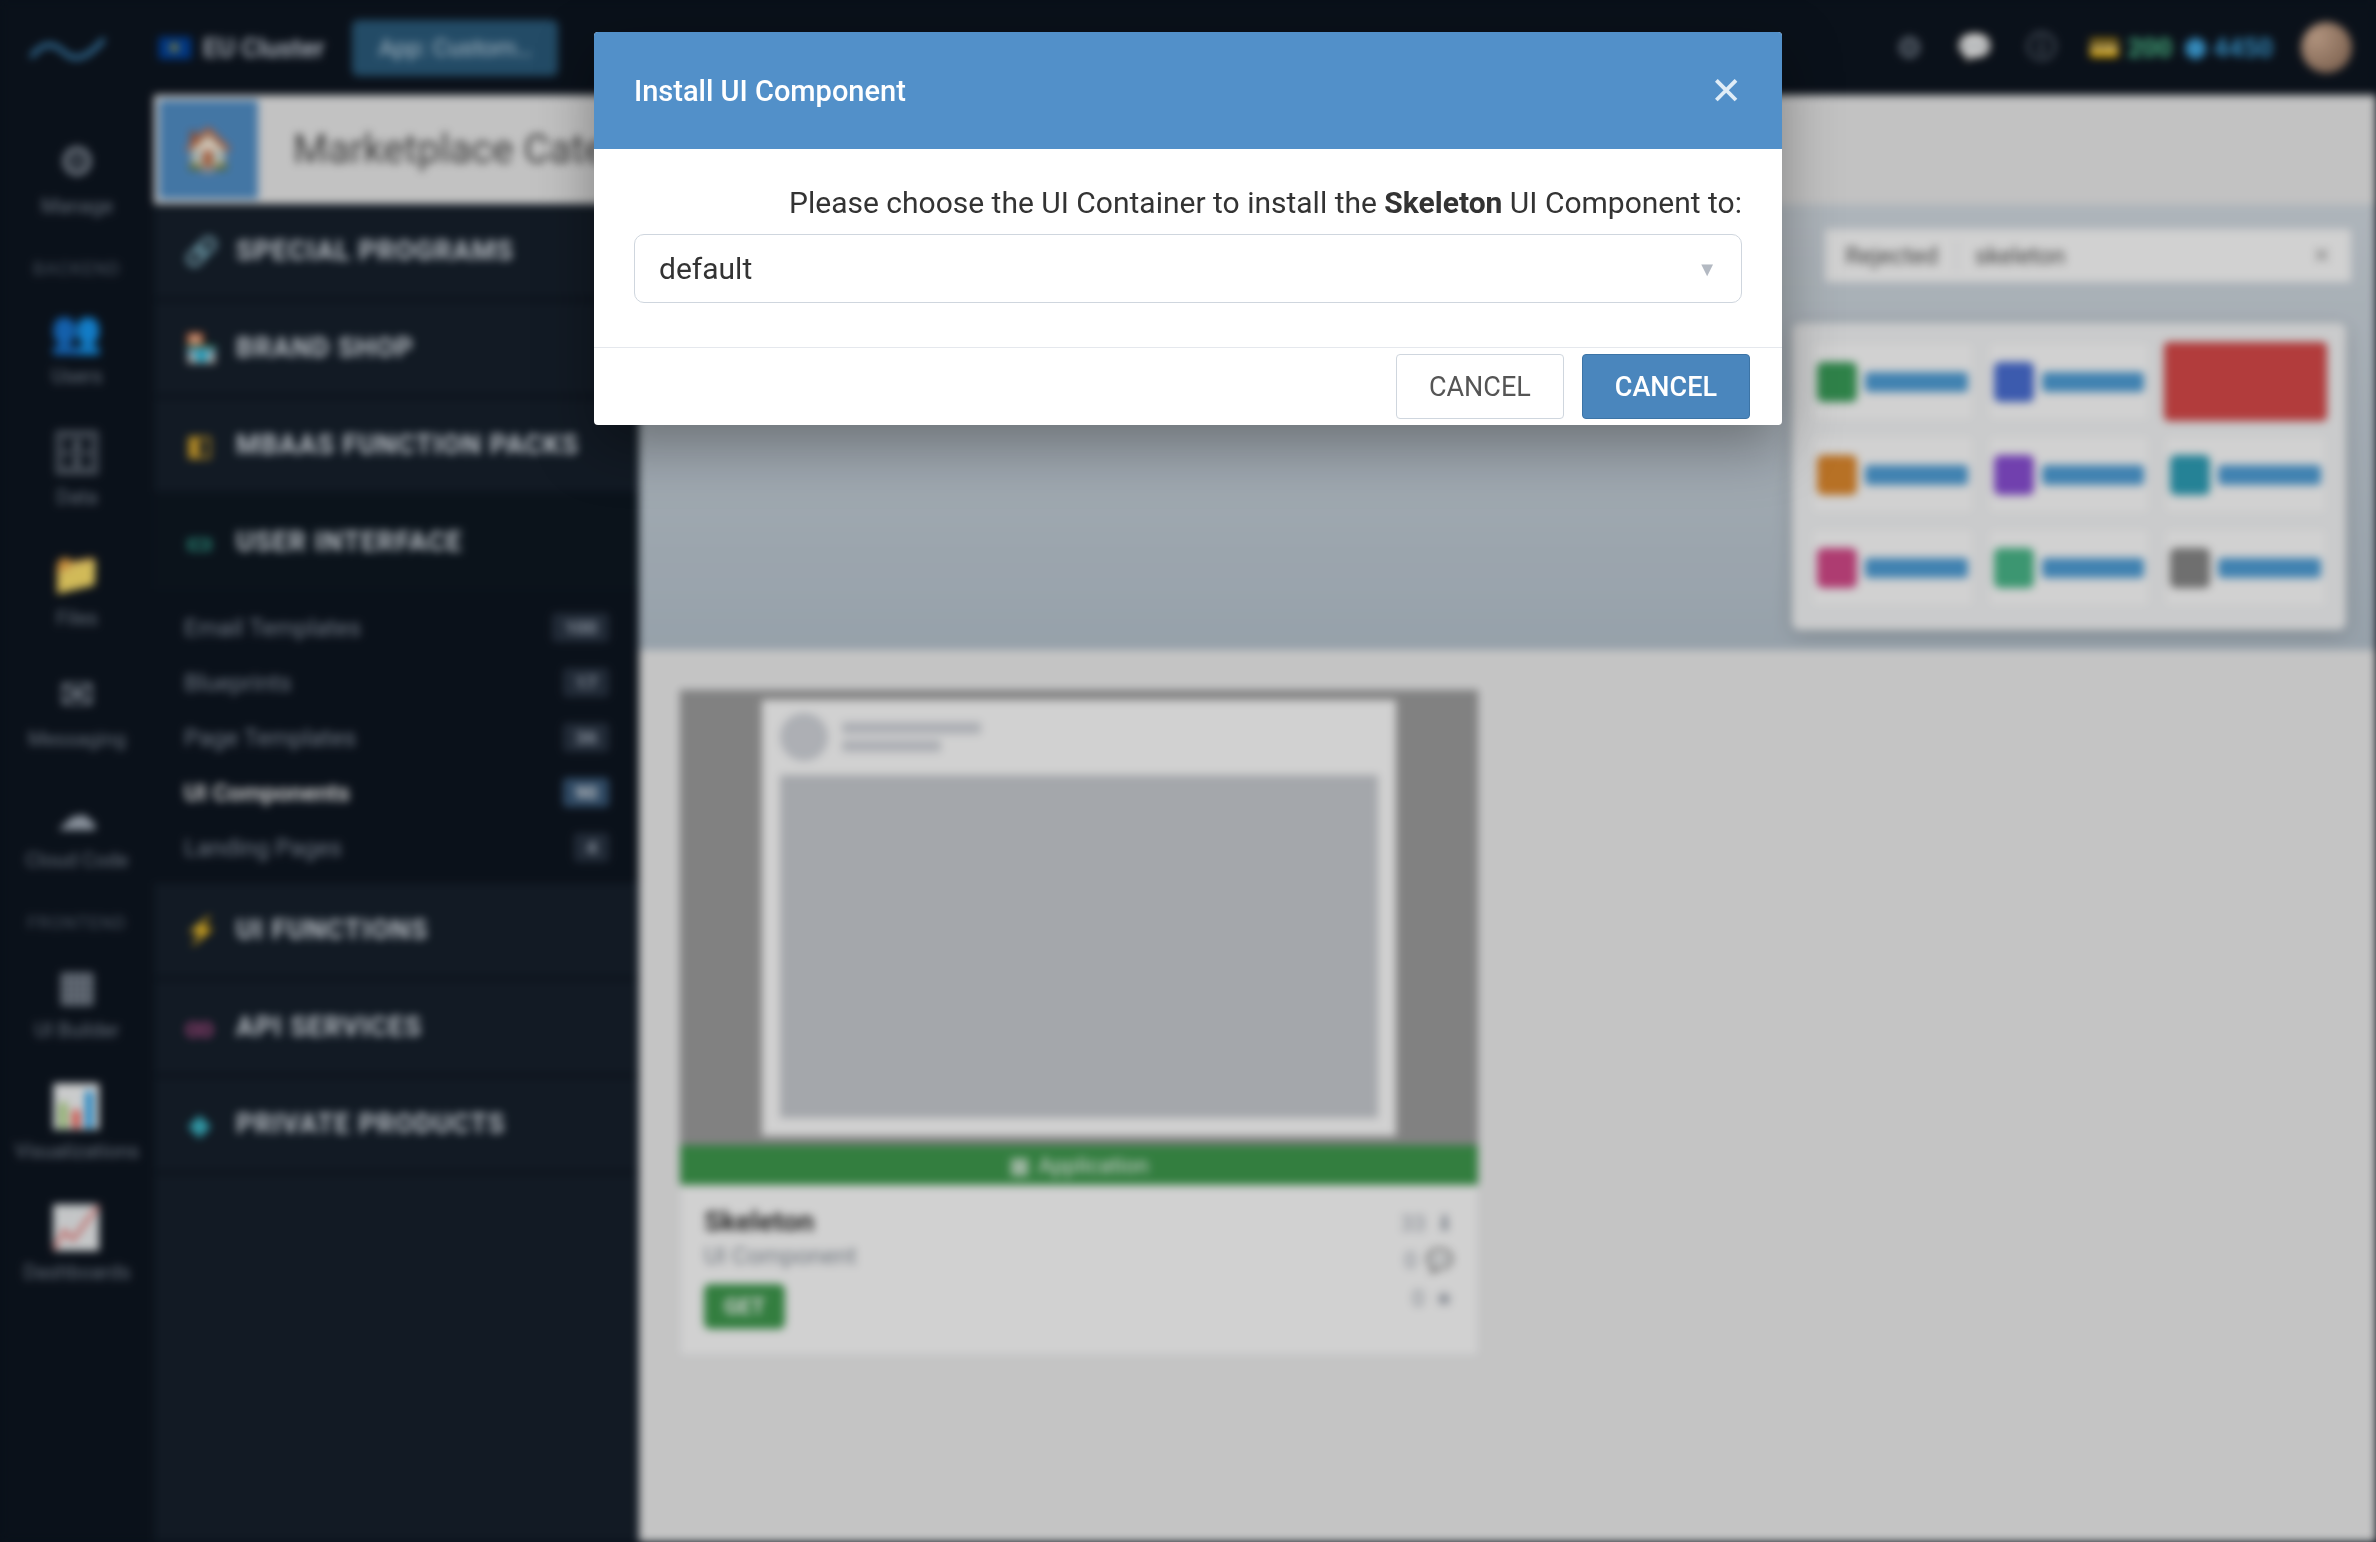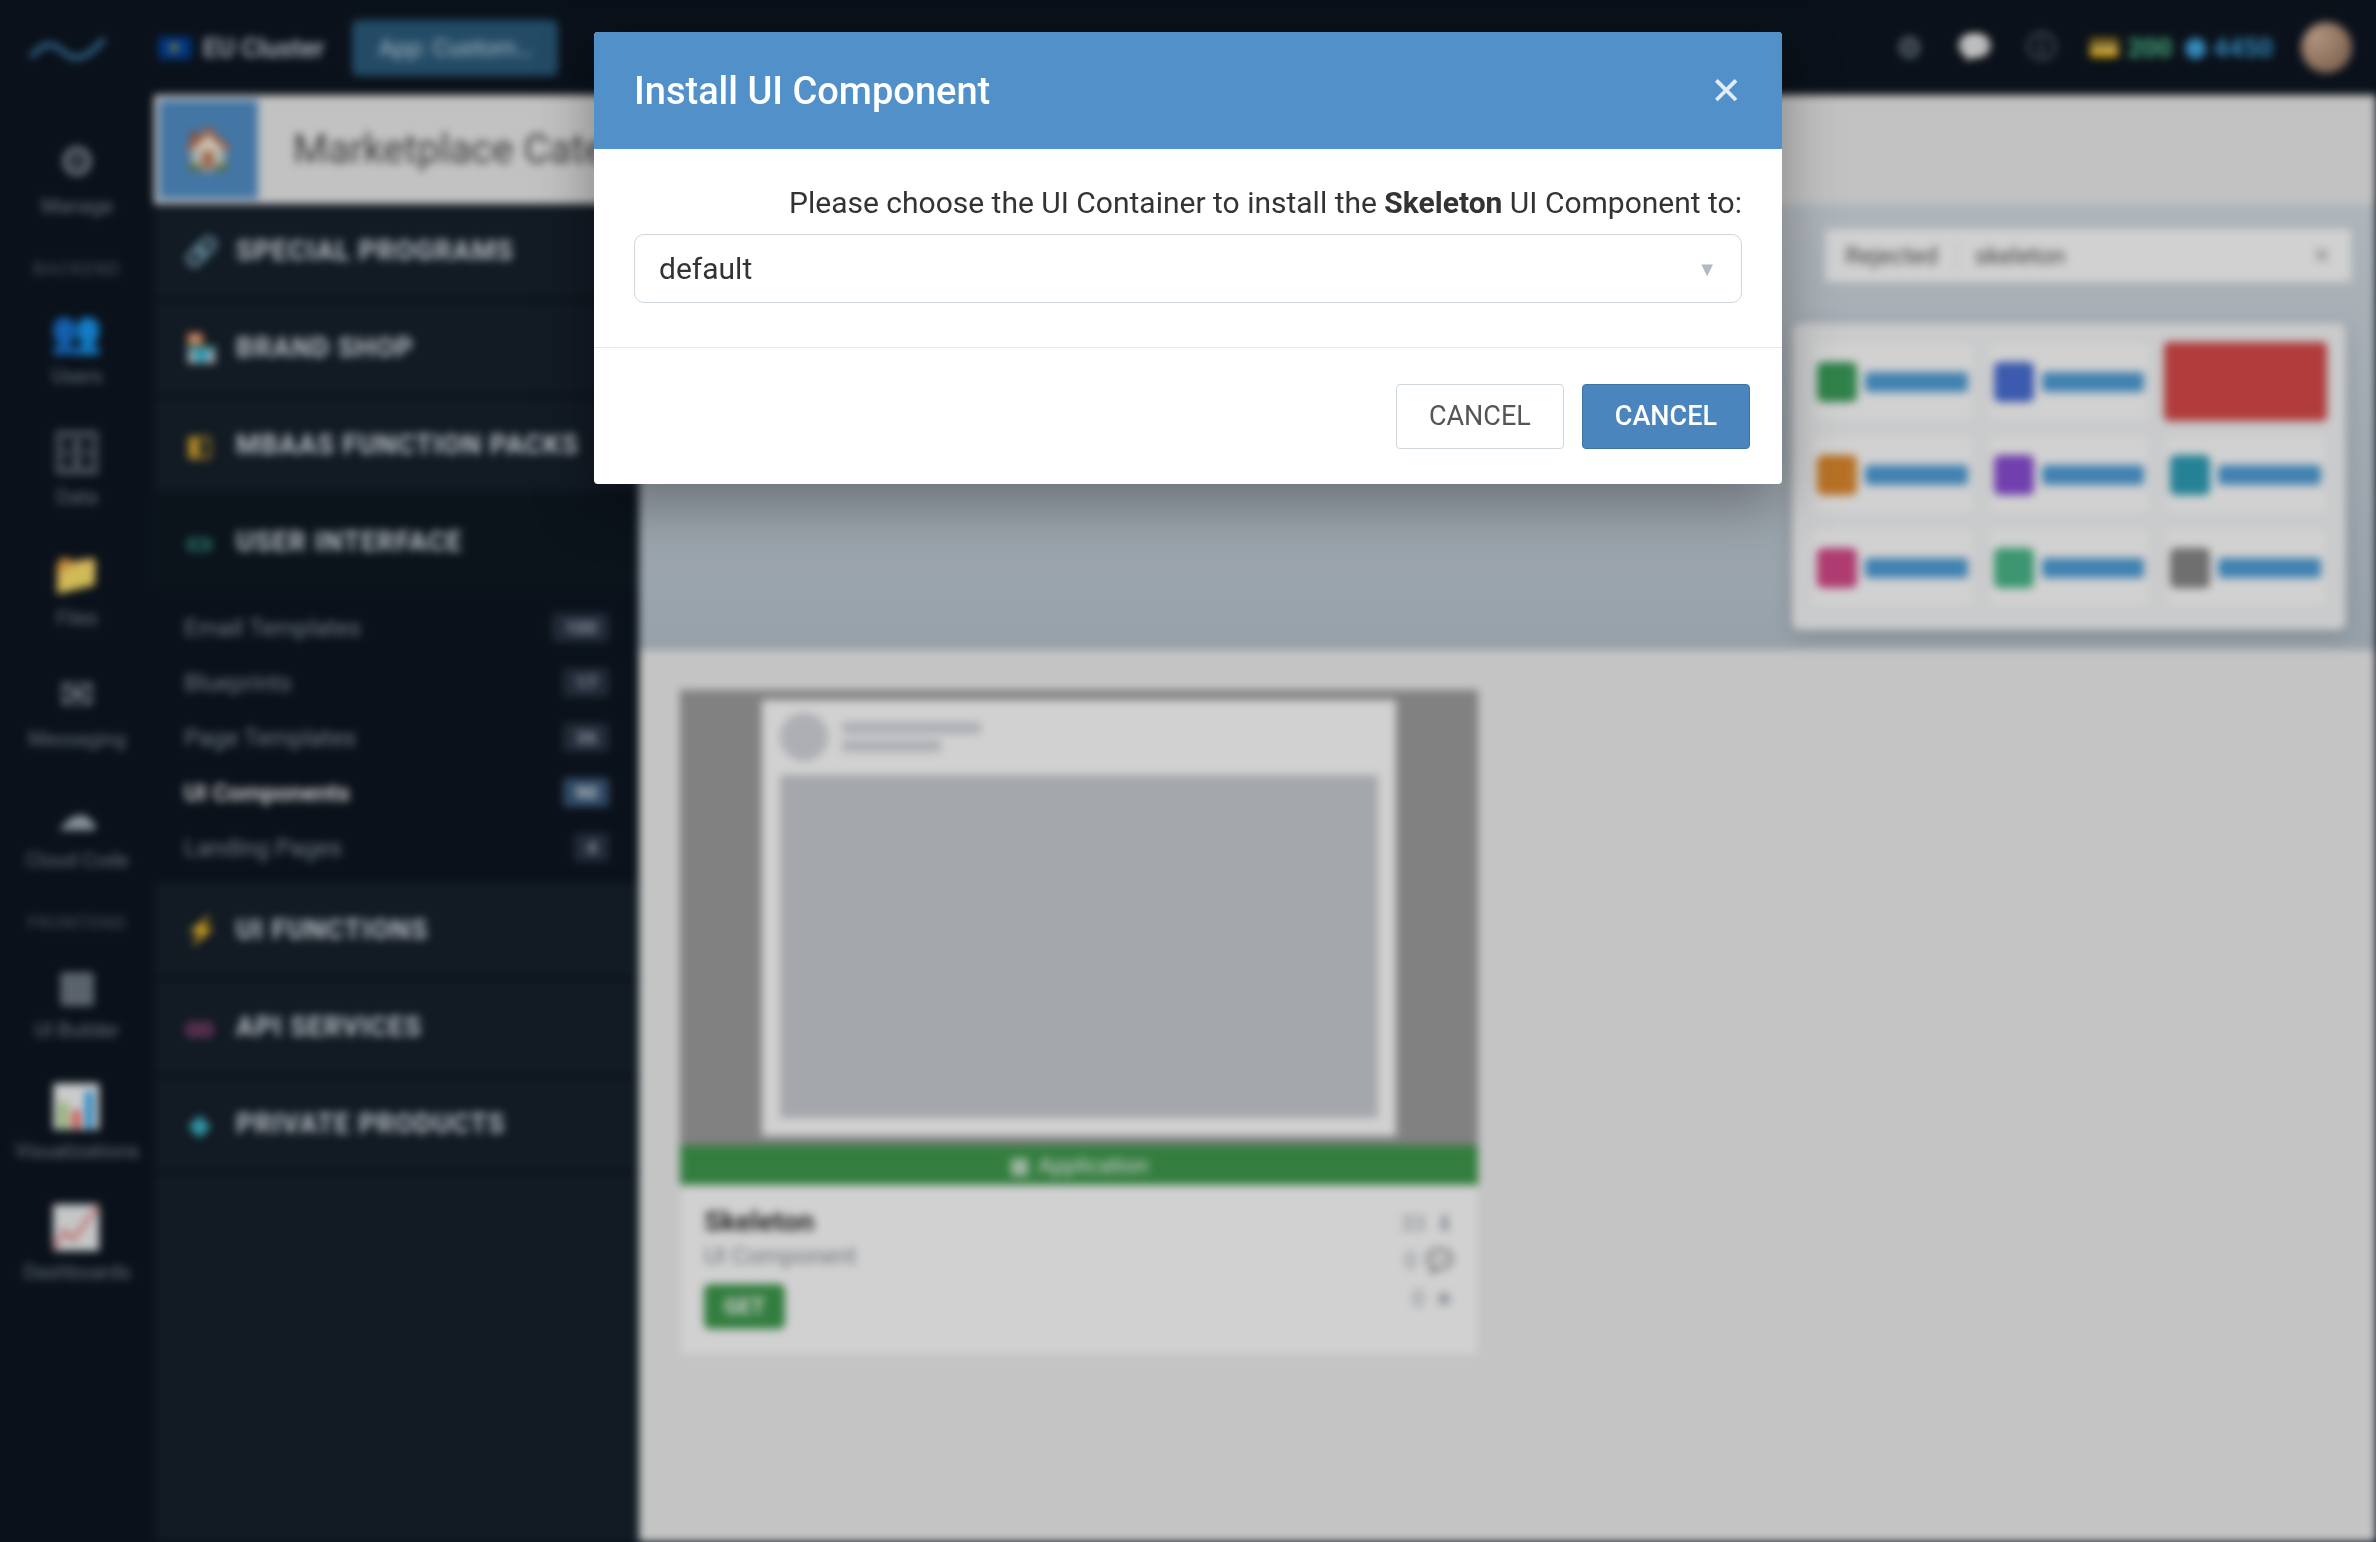--- a/index.html
+++ b/index.html
@@ -67,29 +67,29 @@
 .card-meta{ padding:20px 24px 26px; display:flex; justify-content:space-between; align-items:flex-start;}
 .card-meta h3{font-size:28px; font-weight:700; color:#333; margin-bottom:4px;}
 .card-meta .sub{font-size:24px; color:#8a929c;}
 .get-btn{ background:#3f9a4e; color:#fff; font-size:22px; font-weight:700; padding:10px 20px; border-radius:6px; margin-top:14px; display:inline-block;}
 .stats{ text-align:right; font-size:22px; color:#9ca3ae; line-height:1.7;}
 .stats span{display:flex; align-items:center; justify-content:flex-end; gap:10px;}
 
 .overlay { position:absolute; inset:0; background:rgba(0,0,0,0.18);}
 .modal { position:absolute; top:32px; left:50%; transform:translateX(-50%); width:1188px; background:#fff; border-radius:4px; box-shadow:0 20px 59px rgba(0,0,0,0.35);}
 .modal-head { height:117px; background:#5290c9; color:#fff; display:flex; align-items:center; justify-content:space-between; padding:0 40px; border-radius:4px 4px 0 0;}
-.modal-title { font-size:38px; font-weight:500;}
+.modal-title { font-size:29px; font-weight:500;}
 .modal-close { font-size:38px; color:#e0edf7; cursor:pointer; background:none; border:none;}
 .modal-body { padding:36px 40px 44px; font-size:30px; color:#333;text-align:right;}
 .modal-body .lead{ margin-bottom:14px;}
 .modal-body .lead b{font-weight:700;}
 .modal-body label{ font-weight:700; font-size:30px; display:block; margin-bottom:14px;}
 .select { width:100%; height:69px; border:1px solid #cfd6de; border-radius:10px; display:flex; align-items:center; justify-content:space-between; padding:0 24px; font-size:30px; color:#333; background:#fff; cursor:pointer;}
 .select .caret{ color:#b3b9c2; font-size:20px;}
-.modal-foot { height:137px; border-top:1px solid #e5e8ed; display:flex; align-items:center; justify-content:flex-end; gap:18px; padding:6px 32px;}
+.modal-foot { height:78px; border-top:1px solid #e5e8ed; display:flex; align-items:center; justify-content:flex-end; gap:18px; padding:6px 32px;}
 .btn { height:65px; padding:0 32px; font-size:27px; border-radius:4px; cursor:pointer; display:flex; align-items:center;}
 .btn-cancel { background:#fff; border:1px solid #cfd6de; color:#555;}
 .btn-primary { background:#4a86bd; border:1px solid #3c74a6; color:#fff; font-weight:500;}
 </style>
 </head>
 <body>
 
 <div class="app">
   <div class="blur-layer">
 

